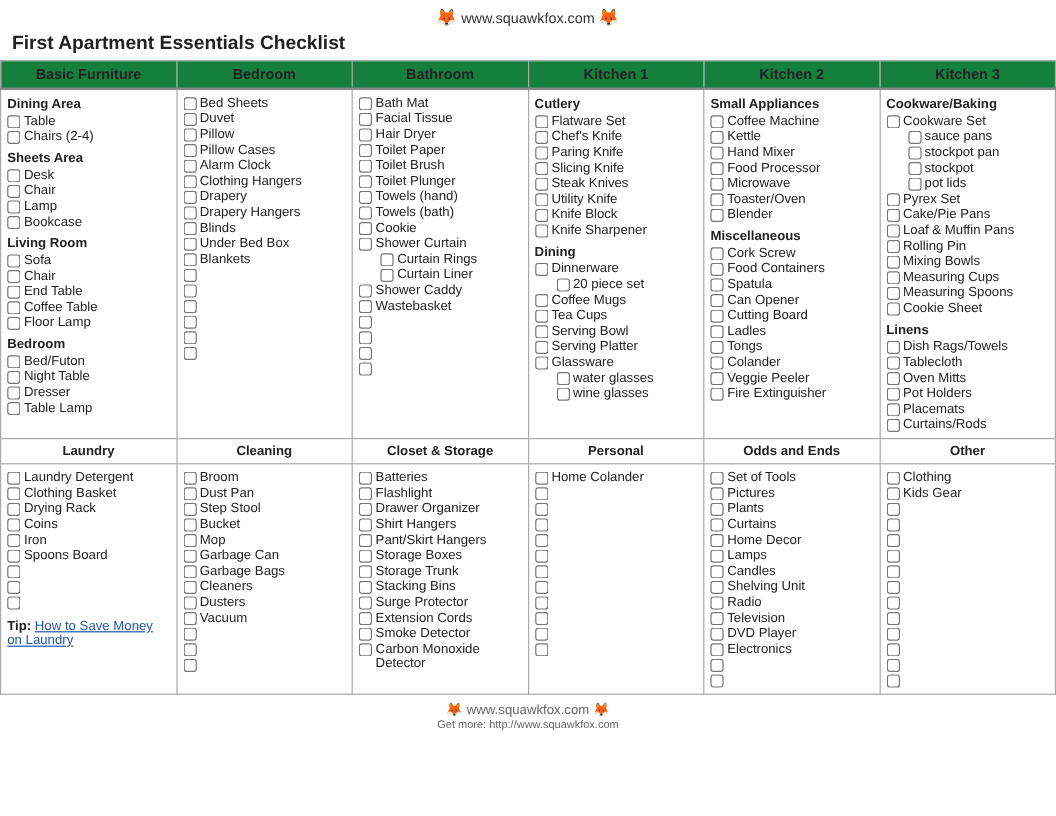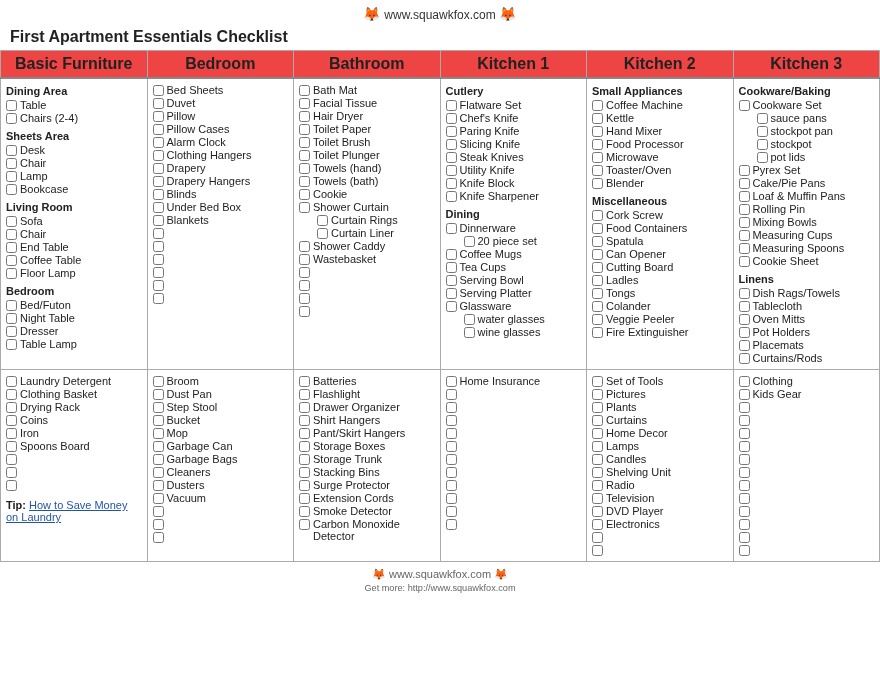--- a/index.html
+++ b/index.html
@@ -27,23 +27,23 @@
       width: 100%;
       border-collapse: collapse;
       border: 1px solid #aaa;
     }
     .main-table th, .main-table td {
       border: 1px solid #aaa;
       vertical-align: top;
       padding: 4px 5px;
     }
     .main-table thead th {
-      background: #ef4444;
+      background: #15803d;
       font-weight: bold;
-      font-size: 16px;
+      font-size: 12px;
       border-bottom: 2px solid #888;
     }
     .section-heading {
       font-weight: bold;
       margin-top: 6px;
       margin-bottom: 2px;
       display: block;
     }
     .section-heading:first-child { margin-top: 2px; }
     .cb-item {
@@ -555,20 +555,28 @@
             <input type="checkbox" style="">
             <span>Placemats</span>
           </div>
         <div class="cb-item">
             <input type="checkbox" style="">
             <span>Curtains/Rods</span>
           </div>
       </td>
     </tr>
 
+    <tr>
+      <th>Laundry</th>
+      <th>Cleaning</th>
+      <th>Closet &amp; Storage</th>
+      <th>Personal</th>
+      <th>Odds and Ends</th>
+      <th>Other</th>
+    </tr>
 
     <tr>
 
       <td>
         <div class="cb-item">
             <input type="checkbox" style="">
             <span>Laundry Detergent</span>
           </div>
         <div class="cb-item">
             <input type="checkbox" style="">
@@ -709,21 +717,21 @@
           </div>
         <div class="cb-item">
             <input type="checkbox" style="">
             <span>Carbon Monoxide Detector</span>
           </div>
       </td>
 
       <td>
         <div class="cb-item">
             <input type="checkbox" style="">
-            <span>Home Insurance</span>
+            <span>Home Colander</span>
           </div>
         <div class="cb-item">
             <input type="checkbox" style="">
             <span></span>
           </div>
         <div class="cb-item">
             <input type="checkbox" style="">
             <span></span>
           </div>
         <div class="cb-item">

